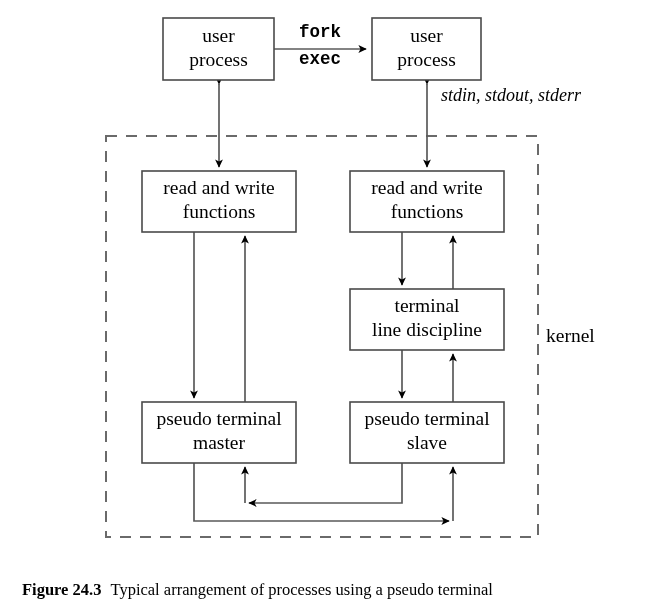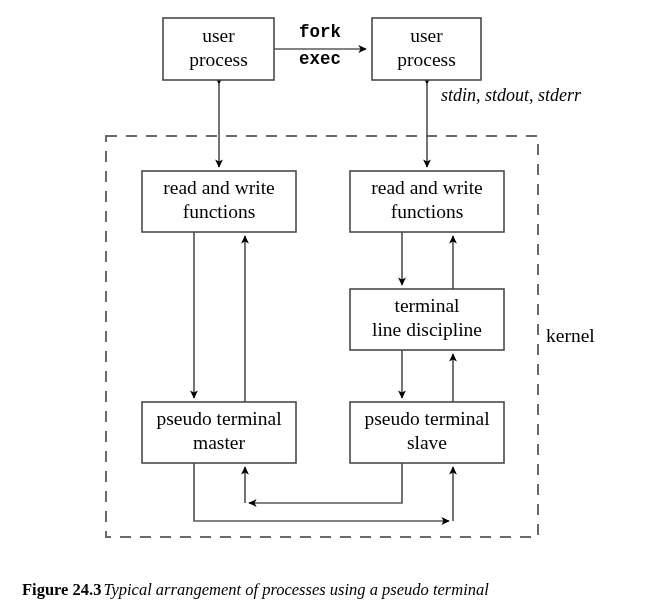--- a/index.html
+++ b/index.html
@@ -81,22 +81,21 @@
     width: 620px;
     font-family: "Liberation Serif", serif;
     font-size: 16.5px;
     color: #000000;
     white-space: nowrap;
   }
   .caption .cap-num {
     font-weight: bold;
   }
   .caption .cap-text {
-    margin-left: 2px;
-    font-style: italic;
+    margin-left: 9px;
   }
 </style>
 </head>
 <body>
 
 <div id="figure-root">
 
   <svg id="diagram" viewBox="0 0 654 616">
     <defs>
       <marker id="arrowhead" markerWidth="9" markerHeight="9" refX="7.6" refY="4.5" orient="auto" markerUnits="userSpaceOnUse">

